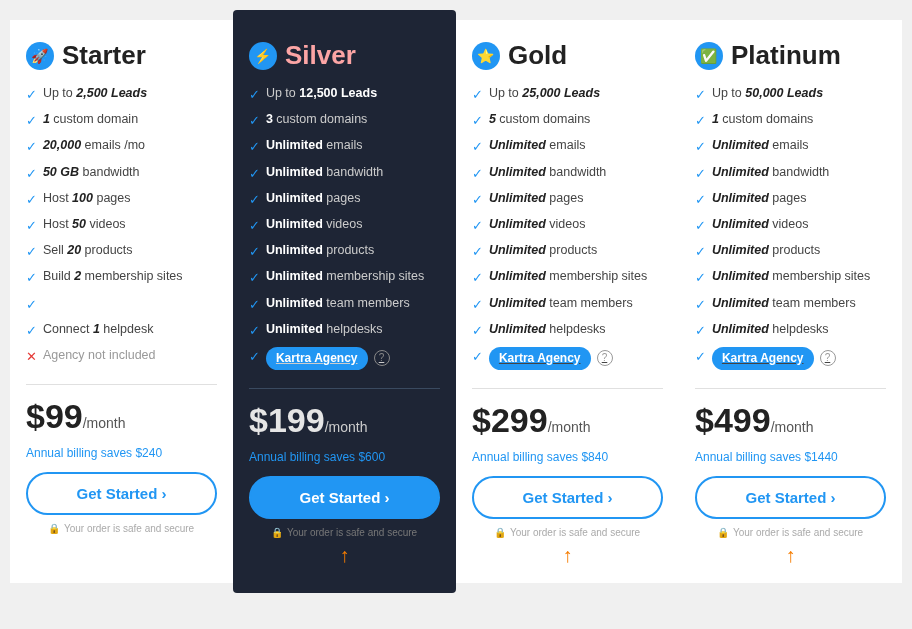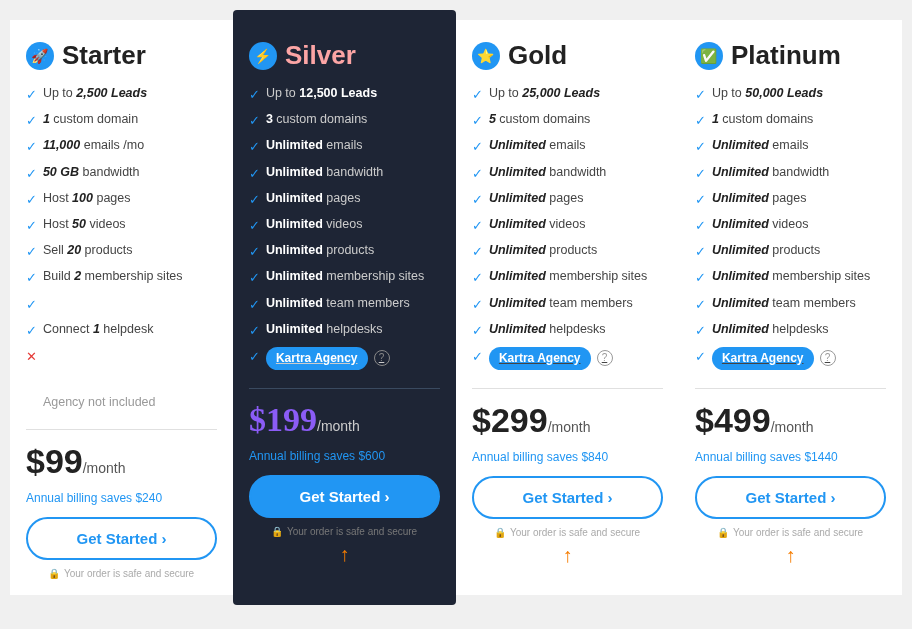--- a/index.html
+++ b/index.html
@@ -143,22 +143,21 @@
     .price-section {
       text-align: left;
       margin-bottom: 10px;
     }
     .price-amount {
       font-size: 34px;
       font-weight: 800;
       color: #222;
     }
     .plan.featured .price-amount {
-      color: #8b5cf6;
-      font-family: Liberation Serif, serif;
+      color: #e5e5e5;
     }
     .price-period {
       font-size: 14px;
       font-weight: 400;
       color: #555;
     }
     .plan.featured .price-period {
       color: #ccc;
     }
     .billing-note {
@@ -201,21 +200,20 @@
       color: #777;
     }
     .arrow-indicator {
       text-align: center;
       font-size: 20px;
       color: #f57c00;
       margin-top: 6px;
     }
     .agency-not {
       color: #999;
-      margin-top: 47px;
     }
   </style>
 </head>
 <body>
 
 <div class="pricing-table">
 <div class="plan">
       <div class="plan-header">
         <div class="plan-icon">🚀</div>
         <span class="plan-name">Starter</span>
@@ -224,21 +222,21 @@
         <li>
           <span class="check-icon">✓</span>
           <span class="feature-text">Up to <b>2,500 Leads</b></span>
         </li>
         <li>
           <span class="check-icon">✓</span>
           <span class="feature-text"><b>1</b> custom domain</span>
         </li>
         <li>
           <span class="check-icon">✓</span>
-          <span class="feature-text"><b>11,000</b> emails /mo</span>
+          <span class="feature-text"><b>20,000</b> emails /mo</span>
         </li>
         <li>
           <span class="check-icon">✓</span>
           <span class="feature-text"><b>50 GB</b> bandwidth</span>
         </li>
         <li>
           <span class="check-icon">✓</span>
           <span class="feature-text">Host <b>100</b> pages</span>
         </li>
         <li>

